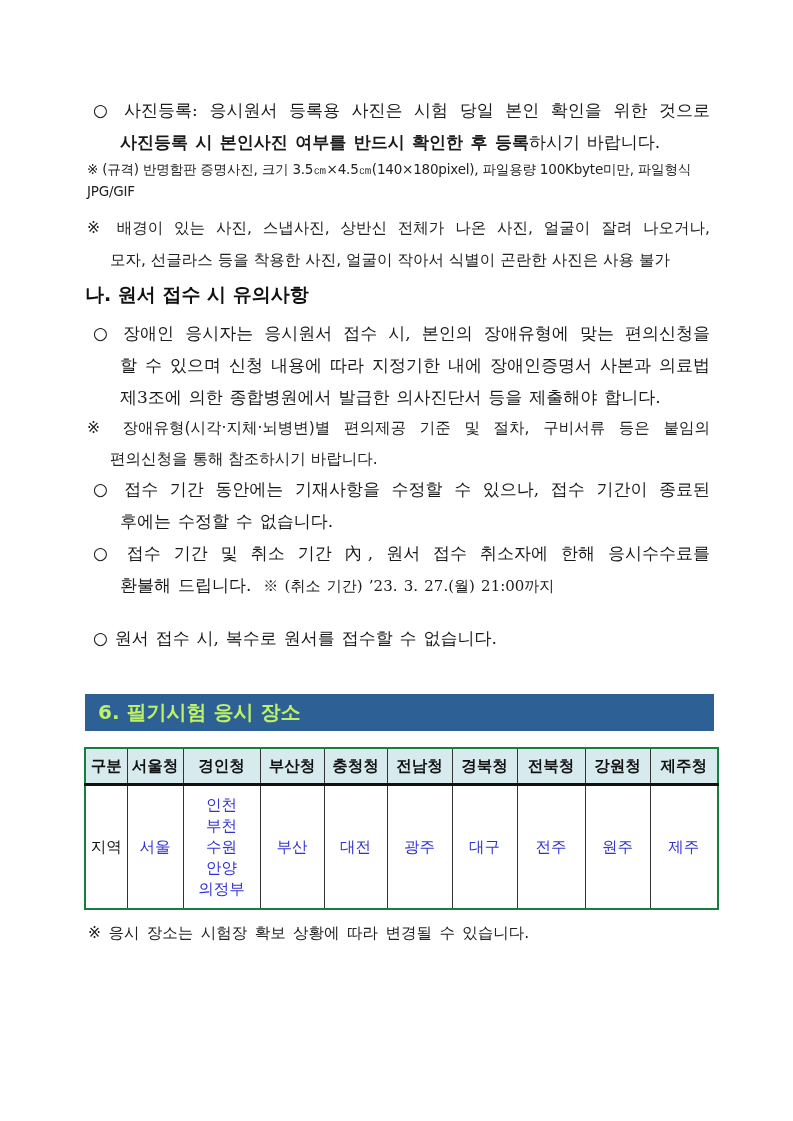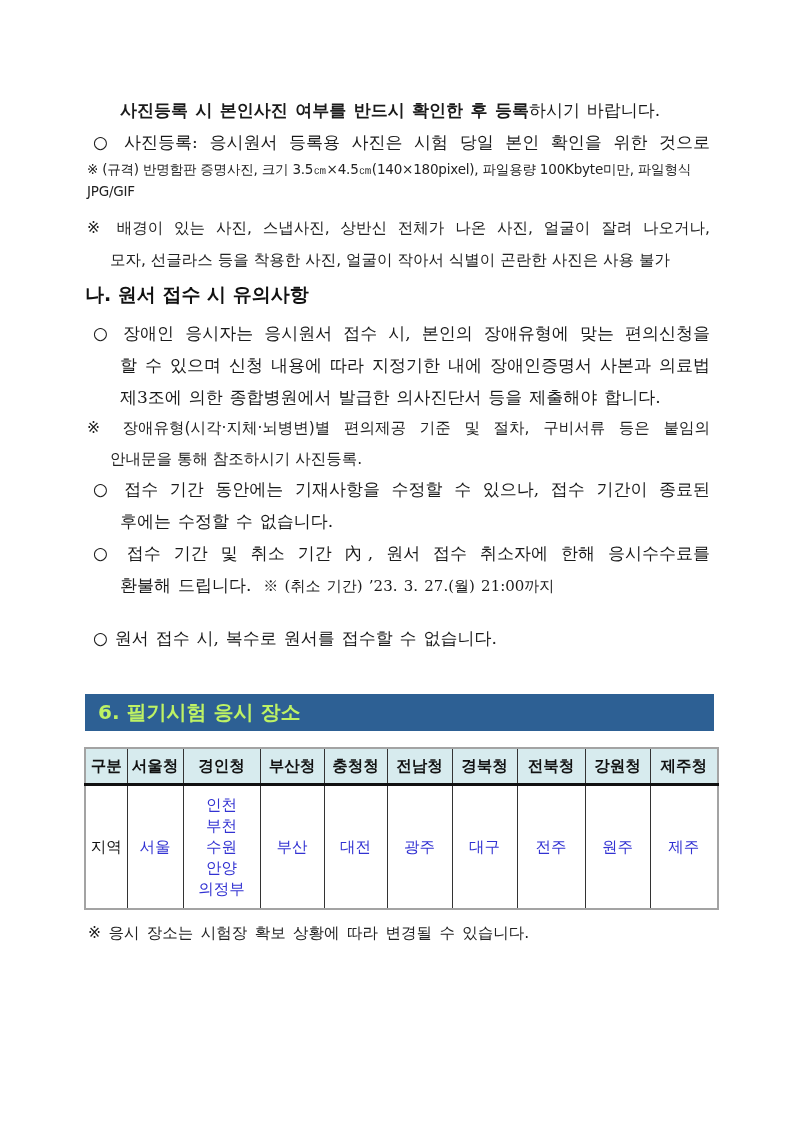--- a/index.html
+++ b/index.html
@@ -43,21 +43,21 @@
     padding-left:13px;
   }
   
   table.loc {
     margin-top:16px; margin-left:-1px;
     width:627px;
     border-collapse:collapse;
     table-layout:fixed;
     text-align:center;
     font-family:"DejaVu Sans", sans-serif;
-    border:2px solid #a3a3a3;
+    border:2px solid #15803d;
   }
   table.loc th {
     background:var(--thbg,#D7EBEE);
     font-weight:bold; font-size:15.5px; color:#111;
     height:32px;
     border:1px solid #333;
     border-bottom:3px solid #111;
   }
   table.loc td {
     font-size:15.5px;
@@ -75,44 +75,44 @@
     word-spacing:2.5px;
   } .mt10 { margin-top:10px; } .mt9 { margin-top:9px; }
   .mt4 { margin-top:20px; } .mtm2 { margin-top:-2px; }
 </style>
 </head>
 <body>
 
 <div class="page">
 
   <div class="bullet">
+    <div class="b-line jst">○ 사진등록: 응시원서 등록용 사진은 시험 당일 본인 확인을 위한 것으로</div>
     <div class="b-line cont">
       <span class="bold-run">사진등록 시 본인사진 여부를 반드시 확인한 후 등록</span><span>하시기 바랍니다.</span>
     </div>
-    <div class="b-line jst">○ 사진등록: 응시원서 등록용 사진은 시험 당일 본인 확인을 위한 것으로</div>
   </div>
 
   <div class="note spec">※ (규격) 반명함판 증명사진, 크기 3.5㎝×4.5㎝(140×180pixel), 파일용량 100Kbyte미만, 파일형식 JPG/GIF</div>
 
   <div class="note mt10">
     <div class="n-line jst">※ 배경이 있는 사진, 스냅사진, 상반신 전체가 나온 사진, 얼굴이 잘려 나오거나,</div>
     <div class="n-line cont">모자, 선글라스 등을 착용한 사진, 얼굴이 작아서 식별이 곤란한 사진은 사용 불가</div>
   </div>
 
   <div class="sec-heading">나. 원서 접수 시 유의사항</div>
 
   <div class="bullet mt9">
     <div class="b-line jst">○ 장애인 응시자는 응시원서 접수 시, 본인의 장애유형에 맞는 편의신청을</div>
     <div class="b-line cont jst">할 수 있으며 신청 내용에 따라 지정기한 내에 장애인증명서 사본과 의료법</div>
     <div class="b-line cont">제3조에 의한 종합병원에서 발급한 의사진단서 등을 제출해야 합니다.</div>
   </div>
 
   <div class="note">
     <div class="n-line n-tight jst">※ 장애유형(시각·지체·뇌병변)별 편의제공 기준 및 절차, 구비서류 등은 붙임의</div>
-    <div class="n-line n-tight cont">안내문을 통해 참조하시기 사진등록.</div>
+    <div class="n-line n-tight cont">편의신청을 통해 참조하시기 바랍니다.</div>
   </div>
 
   <div class="bullet mtm2">
     <div class="b-line jst">○ 접수 기간 동안에는 기재사항을 수정할 수 있으나, 접수 기간이 종료된</div>
     <div class="b-line cont">후에는 수정할 수 없습니다.</div>
   </div>
 
   <div class="bullet">
     <div class="b-line jst">○ 접수 기간 및 취소 기간 內, 원서 접수 취소자에 한해 응시수수료를</div>
     <div class="b-line cont">

